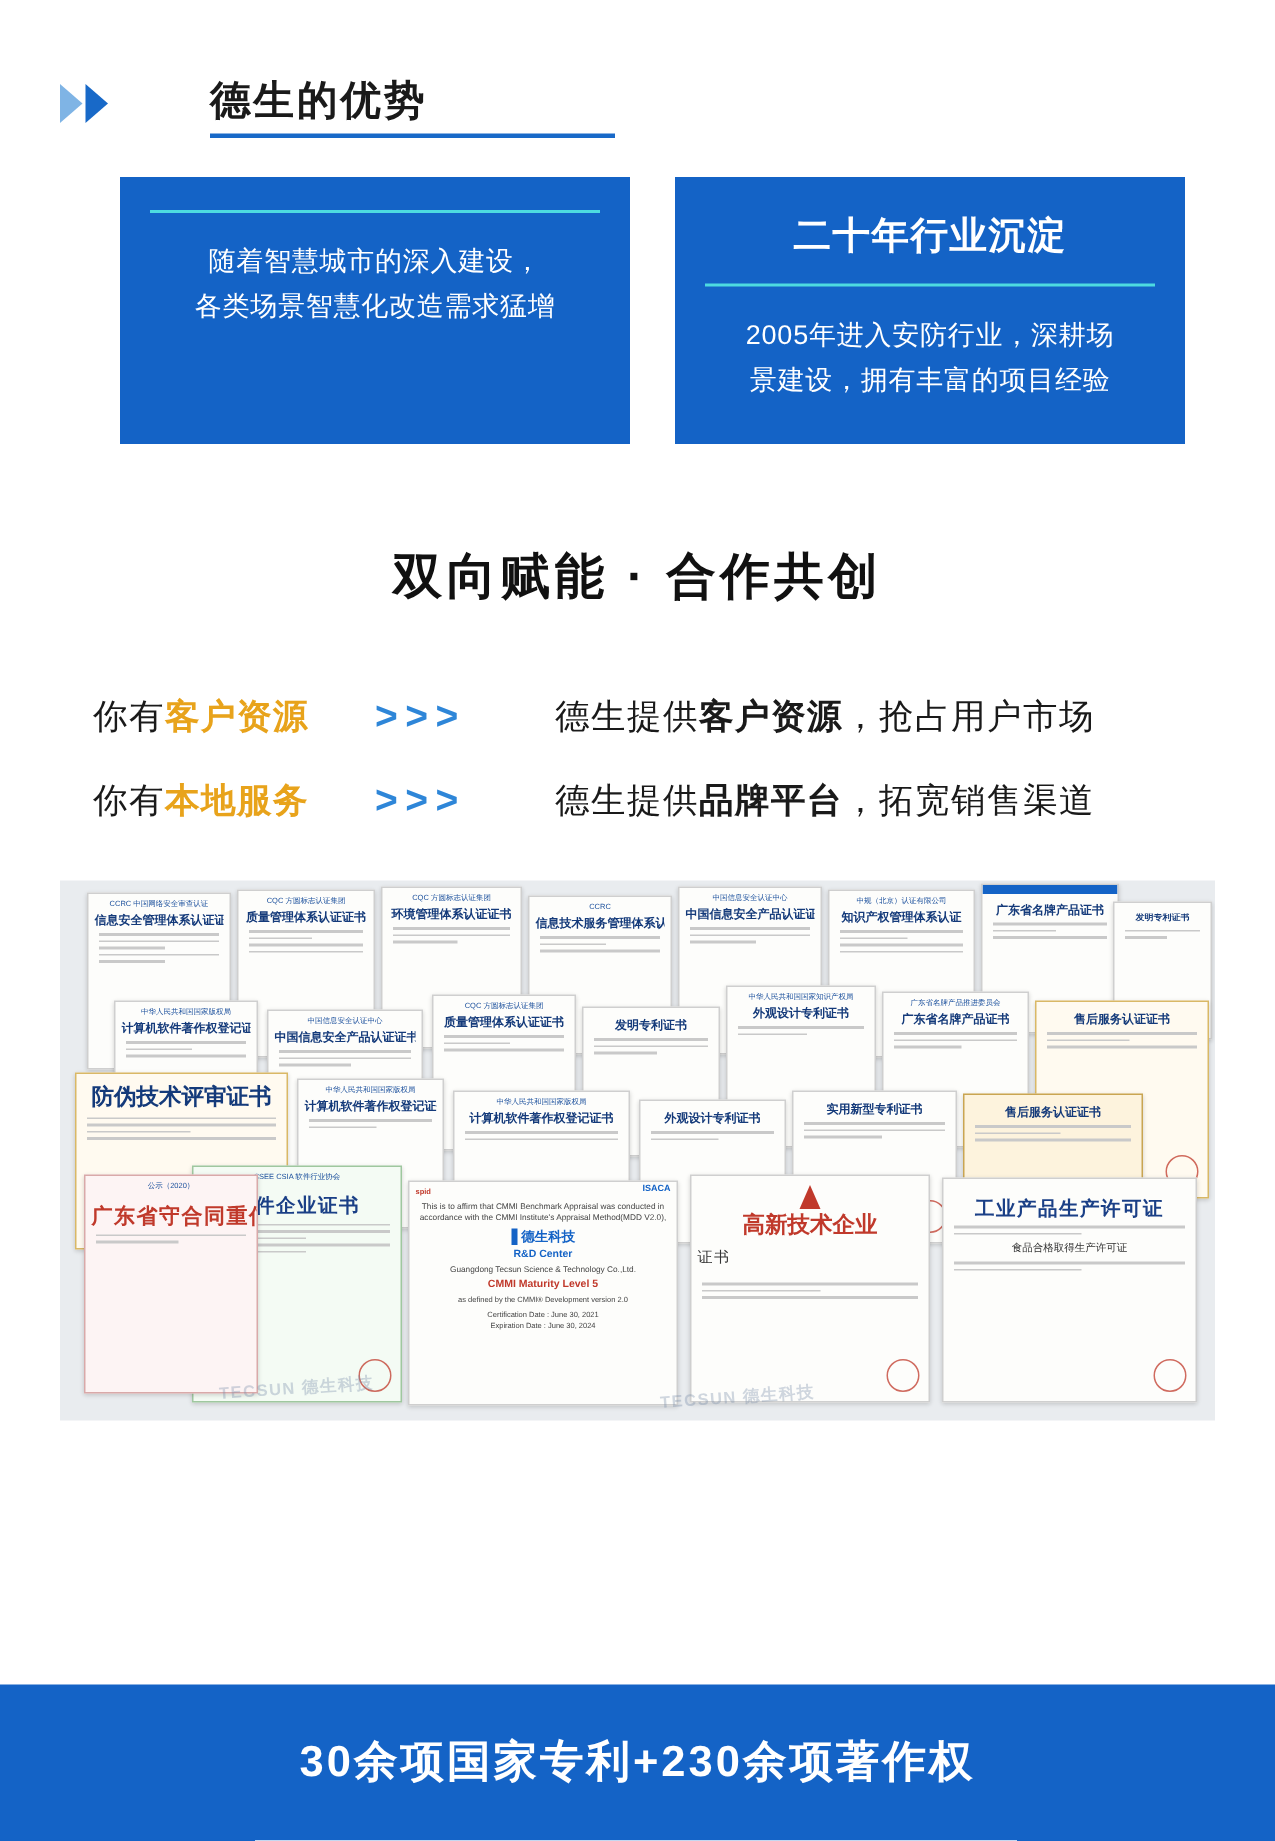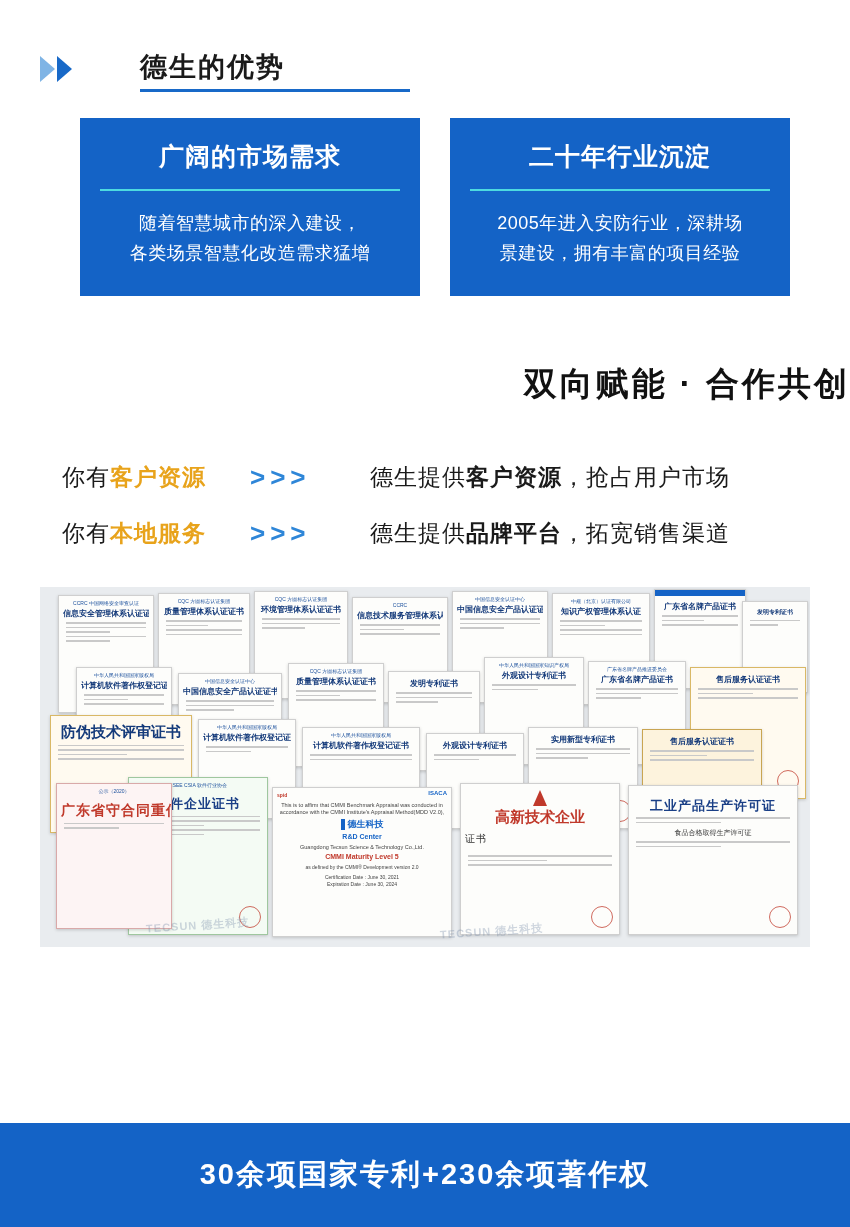--- a/index.html
+++ b/index.html
@@ -75,21 +75,21 @@
   }
   .card-body {
     font-size: 18px;
     line-height: 1.65;
     text-align: center;
     letter-spacing: 0.5px;
   }
 
   
   .empower-title {
-    text-align: right;
+    text-align: center;
     font-size: 33px;
     font-weight: bold;
     color: #111111;
     letter-spacing: 3px;
     margin-top: 66px;
   }
 
   
   .empower-rows {
     margin-top: 42px;
@@ -260,21 +260,20 @@
     <div class="chev"></div>
   </div>
   <div class="header-title-wrap">
     <div class="header-title">德生的优势</div>
   </div>
 </div>
 
 <div class="cards">
 
   <div class="card">
-    <div class="card-title">广阔的市场需求</div>
     <div class="card-rule"></div>
     <div class="card-body">
       <div>随着智慧城市的深入建设，</div>
       <div>各类场景智慧化改造需求猛增</div>
     </div>
   </div>
 
 
   <div class="card">
     <div class="card-title">二十年行业沉淀</div>

